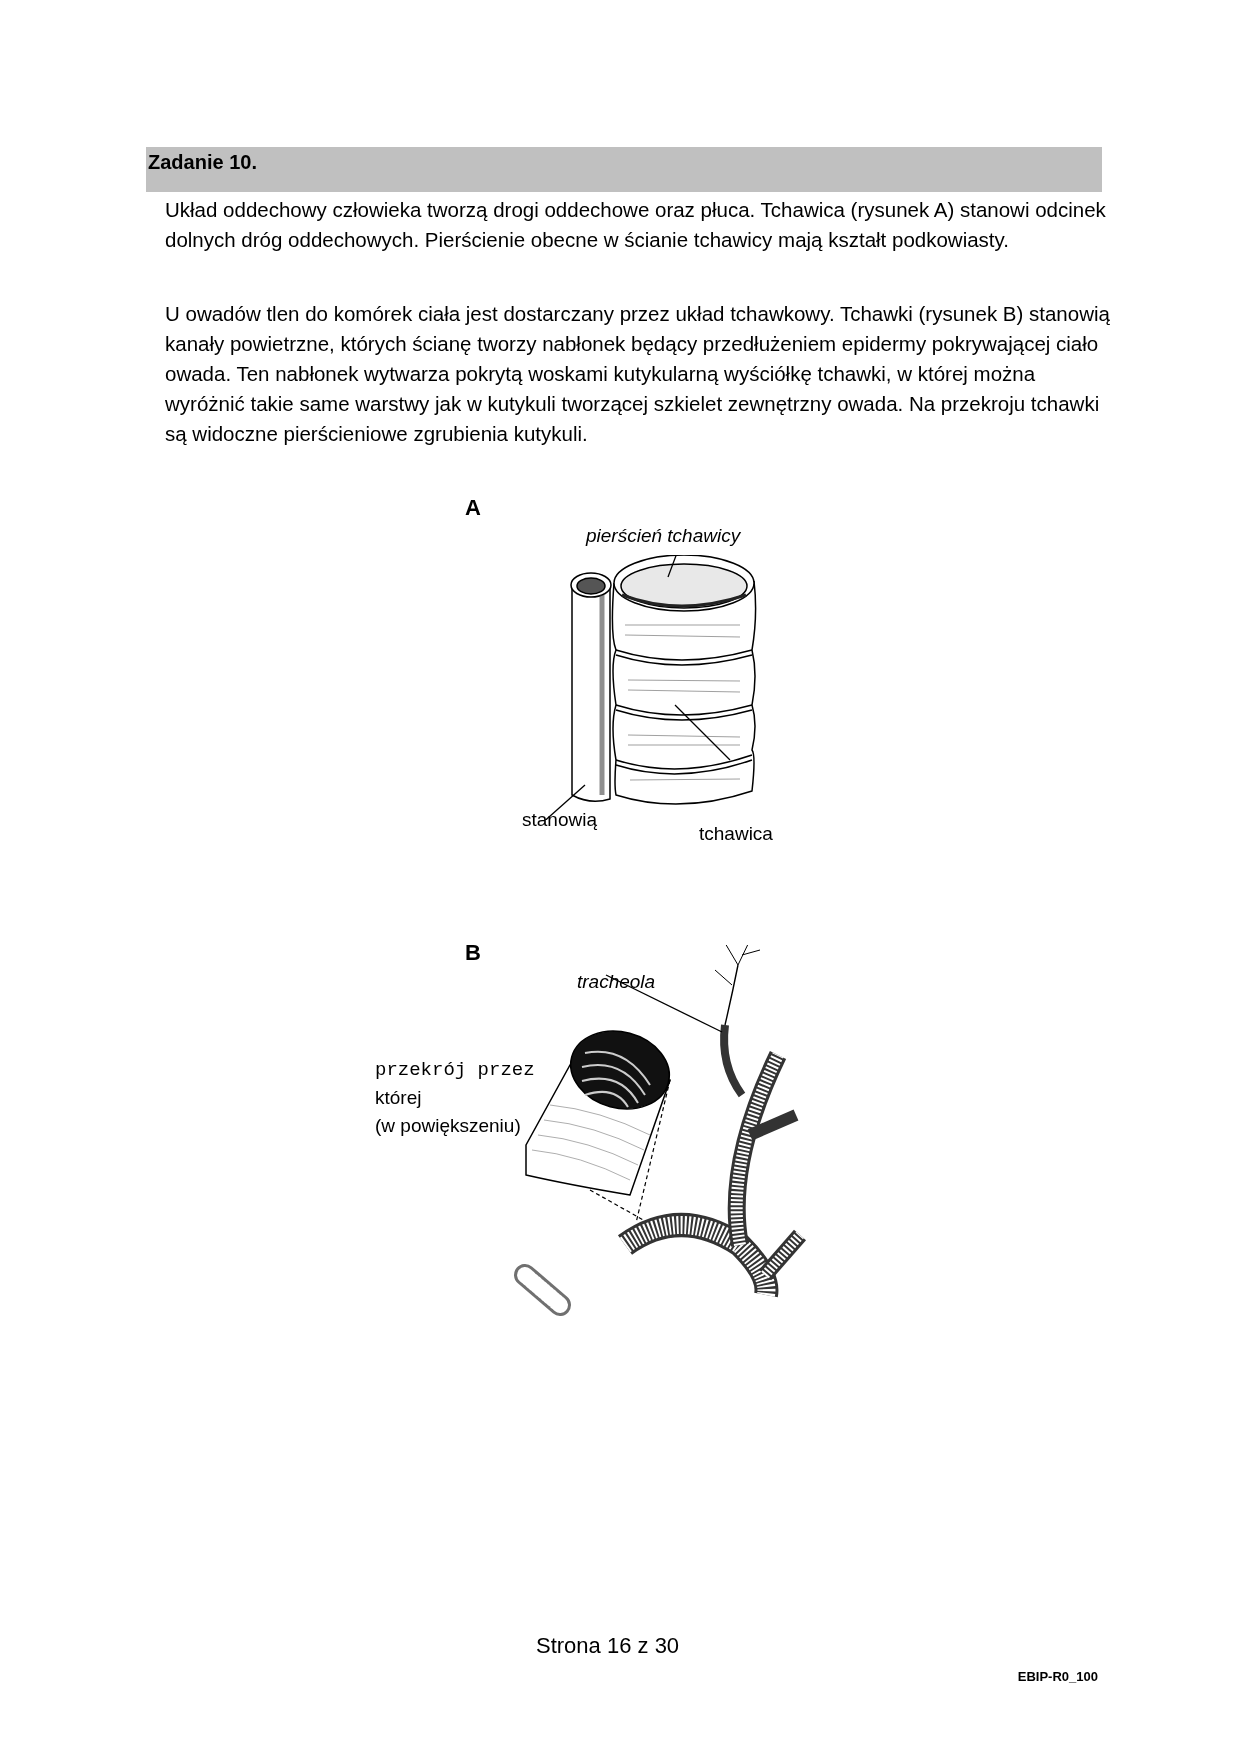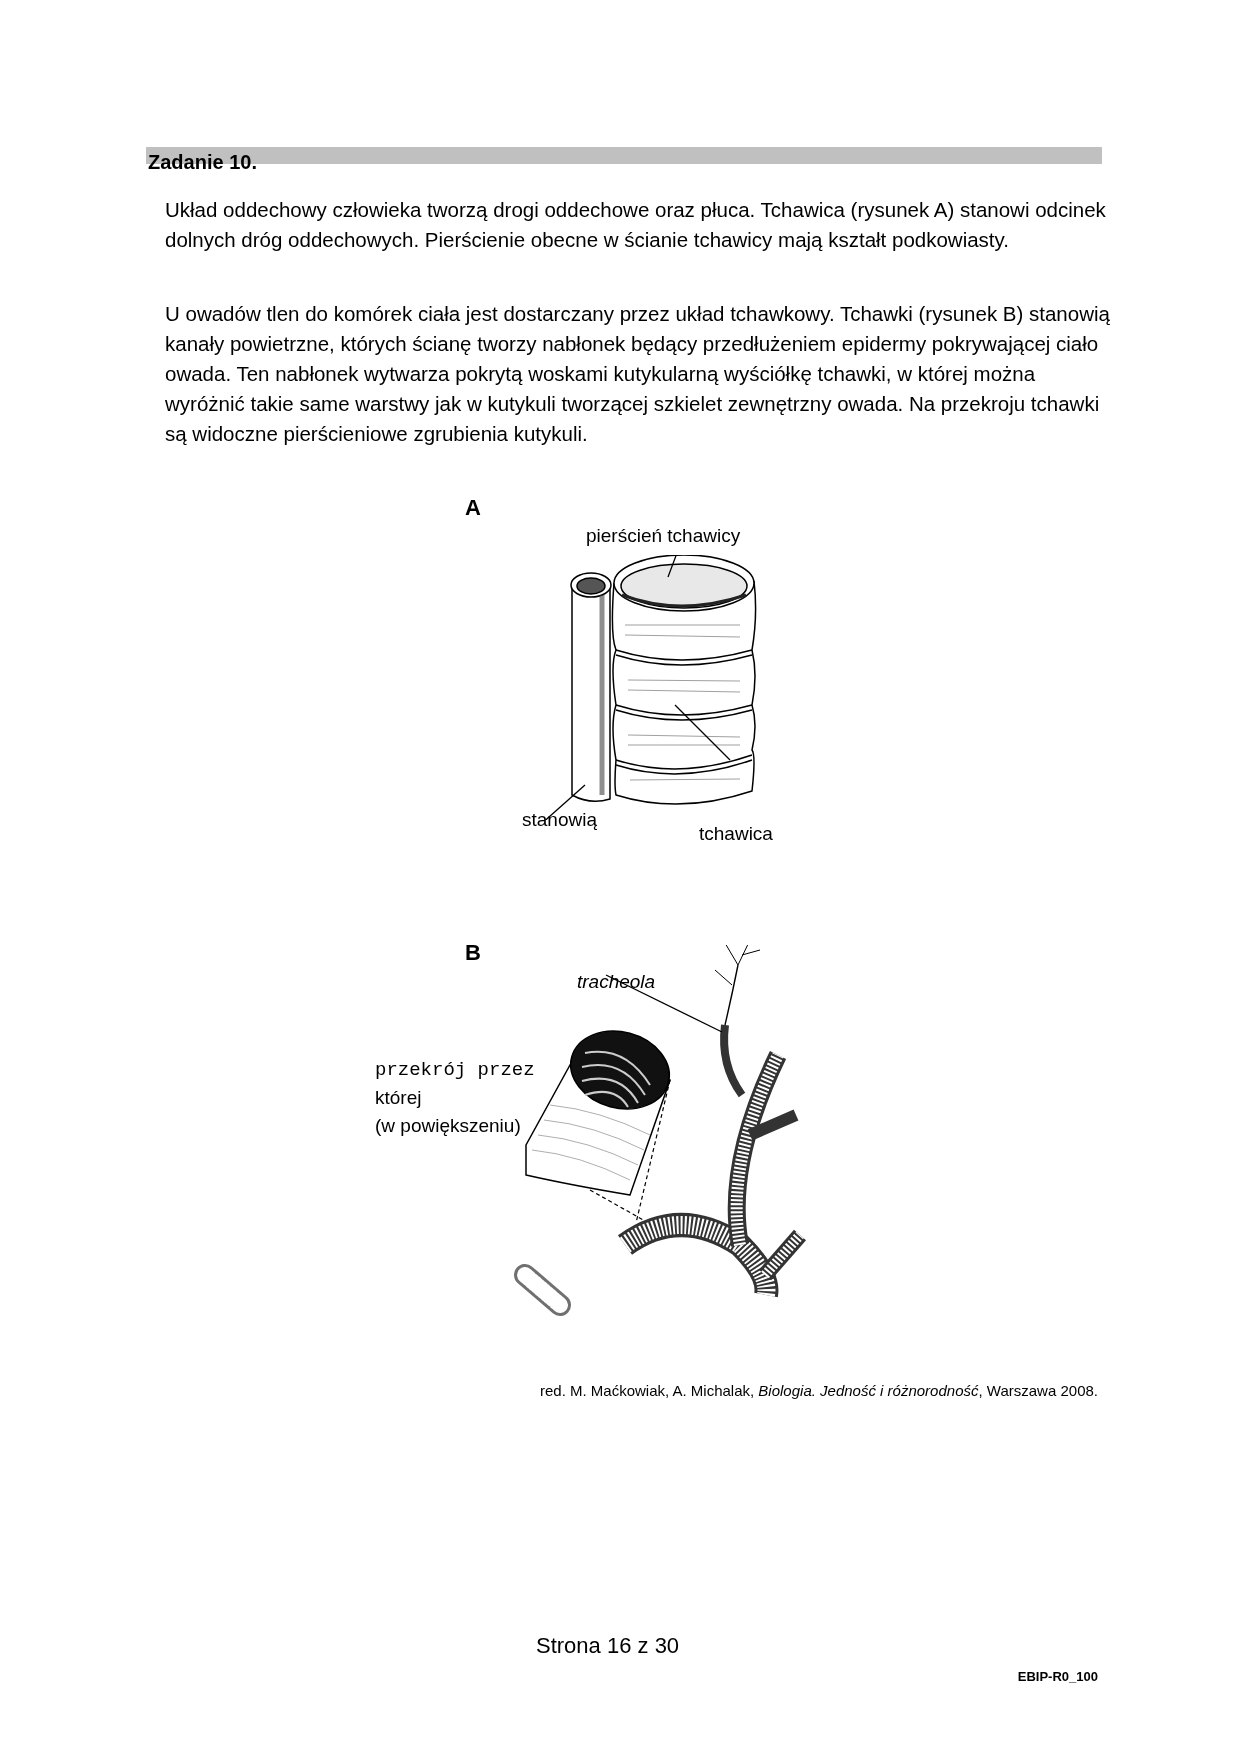--- a/index.html
+++ b/index.html
@@ -1,21 +1,21 @@
 <!DOCTYPE html>
 <html><head>
   <meta charset="utf-8">
   <style>
     html, body { margin: 0; padding: 0; background: #ffffff; }
     body {
       width: 1241px; height: 1755px; position: relative; overflow: hidden;
       font-family: "Liberation Sans", sans-serif; color: #000;
     }
     .task-header {
-      position: absolute; left: 146px; top: 147px; width: 956px; height: 17px;
+      position: absolute; left: 146px; top: 147px; width: 956px; height: 45px;
       background: #c0c0c0; box-sizing: border-box; padding-left: 2px;
       font-weight: bold; font-size: 20px; line-height: 31px;
     }
     .para {
       position: absolute; left: 148px; width: 950px;
       font-size: 20.5px; line-height: 30px; margin: 17px;
     }
     .p1 { top: 178px; }
     .p2 { top: 282px; }
     .fig-letter { position: absolute; font-weight: bold; font-size: 22px; }
@@ -30,21 +30,21 @@
     .code { position: absolute; right: 143px; top: 1669px; font-size: 13px; font-weight: bold; margin-left: 8px; }
   </style>
 </head>
 <body>
 
 <div class="task-header">Zadanie 10.</div>
 <p class="para p1">Układ oddechowy człowieka tworzą drogi oddechowe oraz płuca. Tchawica (rysunek A) stanowi odcinek dolnych dróg oddechowych. Pierścienie obecne w ścianie tchawicy mają kształt podkowiasty.</p>
 <p class="para p2">U owadów tlen do komórek ciała jest dostarczany przez układ tchawkowy. Tchawki (rysunek B) stanowią kanały powietrzne, których ścianę tworzy nabłonek będący przedłużeniem epidermy pokrywającej ciało owada. Ten nabłonek wytwarza pokrytą woskami kutykularną wyściółkę tchawki, w której można wyróżnić takie same warstwy jak w kutykuli tworzącej szkielet zewnętrzny owada. Na przekroju tchawki są widoczne pierścieniowe zgrubienia kutykuli.</p>
 
 <div class="fig-letter" style="left:465px; top:495px;">A</div>
-<div class="lbl" style="left:586px; top:524px;">pierścień tchawicy</div>
+<div class="lbl" style="left:586px; top:524px;font-style:italic;">pierścień tchawicy</div>
 <div class="lbl" style="left:522px; top:808px;">stanowią</div>
 <div class="lbl" style="left:699px; top:822px;">tchawica</div>
 
 <svg class="fig" style="left:540px; top:555px;" width="240" height="265" viewBox="0 0 240 265">
   <g fill="none" stroke="#000" stroke-width="1.5">
 
     <path d="M32 30 L32 240 Q50 250 70 244 L70 30" fill="#fff"></path>
     <ellipse cx="51" cy="30" rx="20" ry="12" fill="#fff"></ellipse>
     <ellipse cx="51" cy="31" rx="14" ry="8" fill="#555"></ellipse>
     <path d="M62 40 L62 240" stroke="#333" stroke-width="5" opacity="0.55"></path>
@@ -111,17 +111,16 @@
       <path d="M255 330 L290 290" stroke="#fff" stroke-width="10" stroke-dasharray="2 2"></path>
       <path d="M232 150 Q210 120 215 80" stroke="#333" stroke-width="8"></path>
       <path d="M215 80 Q222 50 228 20" stroke-width="1.4"></path>
       <path d="M228 20 L215 -2 M228 20 L240 -5 M222 40 L205 25 M232 10 L250 5 M215 -2 L205 -10 M240 -5 L248 -12" stroke-width="1"></path>
       <line x1="96" y1="30" x2="212" y2="87" stroke-width="1.3"></line>
     </g>
   </g>
 </svg>
 
 <div class="source">
-  <div><span>red. M. Maćkowiak, A. Michalak, </span><i>Biologia. Jedność i różnorodność</i><span>, Warszawa 2008.</span></div>
 </div>
 
 <div class="page-num">Strona 16 z 30</div>
 <div class="code">EBIP-R0_100</div>
 
 </body></html>

